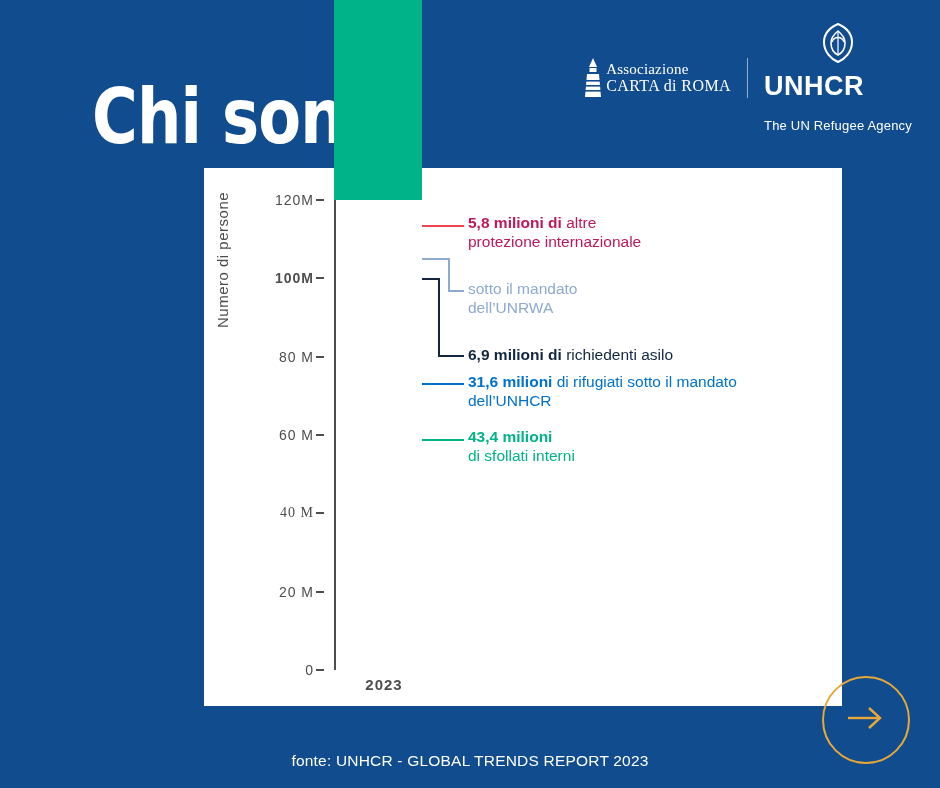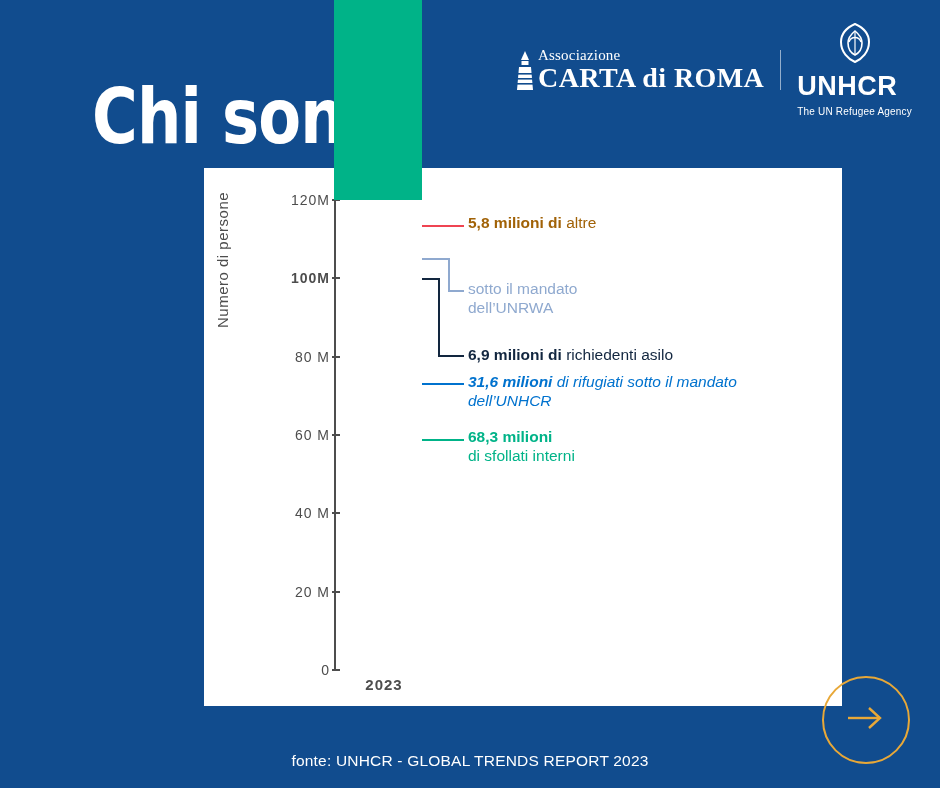--- a/index.html
+++ b/index.html
@@ -19,39 +19,39 @@
   .logo-bar {
     position: absolute;
     top: 22px;
     right: 28px;
     display: flex;
     align-items: center;
     gap: 16px;
   }
   .cdr-logo {
     display: flex;
-    align-items: flex-end;
+    align-items: center;
     color: #ffffff;
   }
   .cdr-mark {
     width: 26px;
     height: 42px;
     position: relative;
   }
   .cdr-text {
     line-height: 1.0;
   }
   .cdr-text .l1 {
     font-size: 15px;
     letter-spacing: .2px;
     font-family: "Liberation Serif", serif;
   }
   .cdr-text .l2 {
-    font-size: 28px;
-    font-weight: bold;
+    font-size: 16px;
+    font-weight: normal;
     letter-spacing: .4px;
     font-family: "Liberation Serif", serif;
     margin-top: 1px;
   }
   .divider-v {
     width: 1px;
     height: 40px;
     background: rgba(255,255,255,.55);
   }
   .unhcr-logo {
@@ -65,23 +65,23 @@
     width: 38px;
     height: 42px;
   }
   .unhcr-text .u1 {
     font-size: 27px;
     font-weight: bold;
     letter-spacing: .5px;
     line-height: 1;
   }
   .unhcr-text .u2 {
-    font-size: 10px;
+    font-size: 13px;
     letter-spacing: .2px;
-    margin-top: 6px;
+    margin-top: 18px;
   }
 
   
   .title {
     position: absolute;
     left: 92px;
     top: 72px;
     color: #ffffff;
     font-size: 76px;
     font-weight: bold;
@@ -124,21 +124,21 @@
   .y-axis {
     position: absolute;
     left: 130px;
     top: 32px;
     width: 2px;
     height: 470px;
     background: #4d4d4d;
   }
   .ticks {
     position: absolute;
-    left: 44px;
+    left: 28px;
     top: 32px;
     width: 92px;
     height: 470px;
   }
   .tick {
     position: absolute;
     right: 10px;
     font-size: 14px;
     color: #4d4d4d;
     letter-spacing: 1px;
@@ -268,21 +268,21 @@
 
     <div class="tick" style="top:78.3px;font-weight:bold;">100M</div>
     <div class="tickmark" style="top:78.3px;"></div>
 
     <div class="tick" style="top:156.6px;">80 M</div>
     <div class="tickmark" style="top:156.6px;"></div>
 
     <div class="tick" style="top:235px;">60 M</div>
     <div class="tickmark" style="top:235px;"></div>
 
-    <div class="tick" style="top:313.3px;">40 M</div>
+    <div class="tick" style="top:313.3px;font-family:Liberation Serif, serif;">40 M</div>
     <div class="tickmark" style="top:313.3px;"></div>
 
     <div class="tick" style="top:391.6px;">20 M</div>
     <div class="tickmark" style="top:391.6px;"></div>
 
     <div class="tick" style="top:470px;">0</div>
     <div class="tickmark" style="top:470px;"></div>
   </div>
 
   <div class="y-axis"></div>
@@ -304,40 +304,41 @@
   <div class="leader-line" style="left:244px; top:122px; width:16px; background:#8fa9cf;"></div>
 
   <div class="leader-line" style="left:218px; top:110px; width:16px; background:#12263f;"></div>
   <div class="leader-vert" style="left:234px; top:110px; height:77px; background:#12263f;"></div>
   <div class="leader-line" style="left:234px; top:187px; width:26px; background:#12263f;"></div>
 
   <div class="leader-line" style="left:218px; top:215px; width:42px; background:#0072ce;"></div>
 
   <div class="leader-line" style="left:218px; top:271px; width:42px; background:#00b388;"></div>
 
-  <div class="callout" style="left:264px; top:46px; color:#a16207;">
+  <div class="callout" style="left:264px; top:46px; color:#be185d;">
     <div><b>5,8 milioni di</b><span> altre</span></div>
+    <div>protezione internazionale</div>
   </div>
 
   <div class="callout" style="left:264px; top:112px; color:#8fa9cf;">
     <div>sotto il mandato</div>
     <div>dell’UNRWA</div>
   </div>
 
   <div class="callout" style="left:264px; top:178px; color:#12263f;">
     <div><b>6,9 milioni di</b><span> richiedenti asilo</span></div>
   </div>
 
-  <div class="callout" style="left:264px; top:205px; color:#0072ce;font-style:italic;">
+  <div class="callout" style="left:264px; top:205px; color:#0072ce;">
     <div><b>31,6 milioni</b><span> di rifugiati sotto il mandato</span></div>
     <div>dell’UNHCR</div>
   </div>
 
   <div class="callout" style="left:264px; top:260px; color:#00b388;">
-    <div><b>68,3 milioni</b></div>
+    <div><b>43,4 milioni</b></div>
     <div>di sfollati interni</div>
   </div>
 
 </div>
 
 <div class="source">fonte: UNHCR - GLOBAL TRENDS REPORT 2023</div>
 
 <div class="next-btn">
   <span>
     <svg width="44" height="28" viewBox="0 0 44 28" aria-hidden="true">

